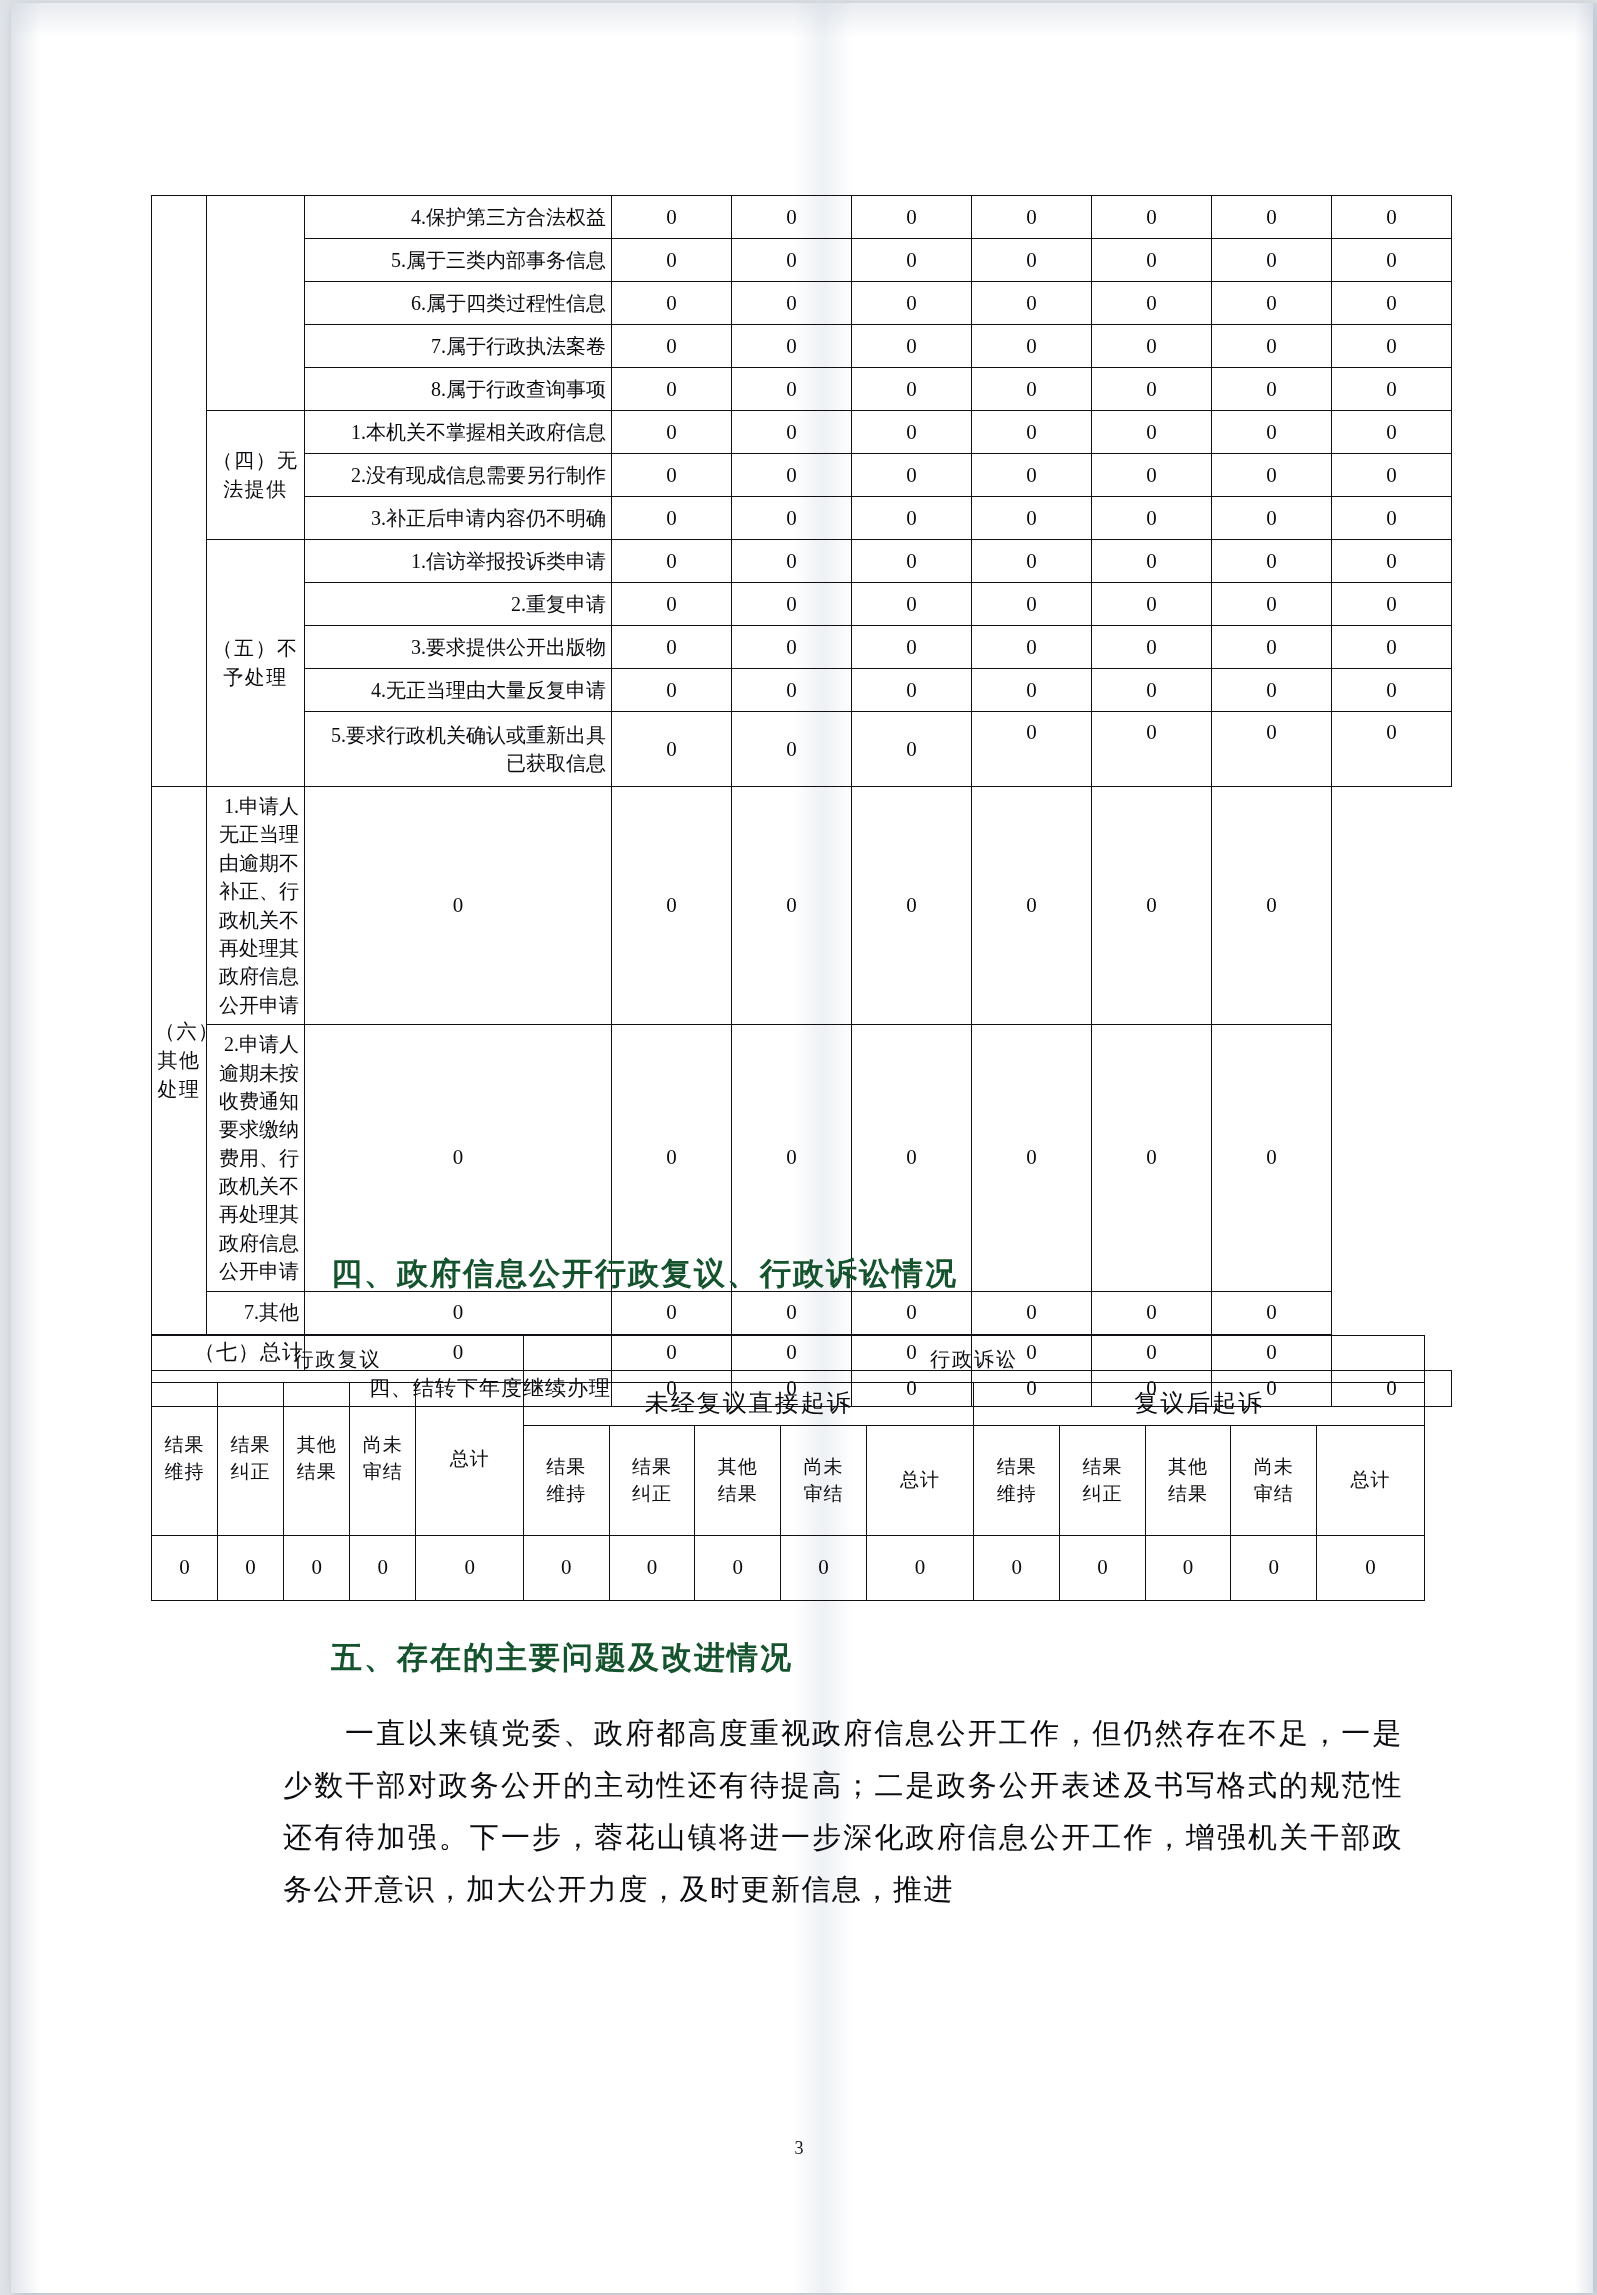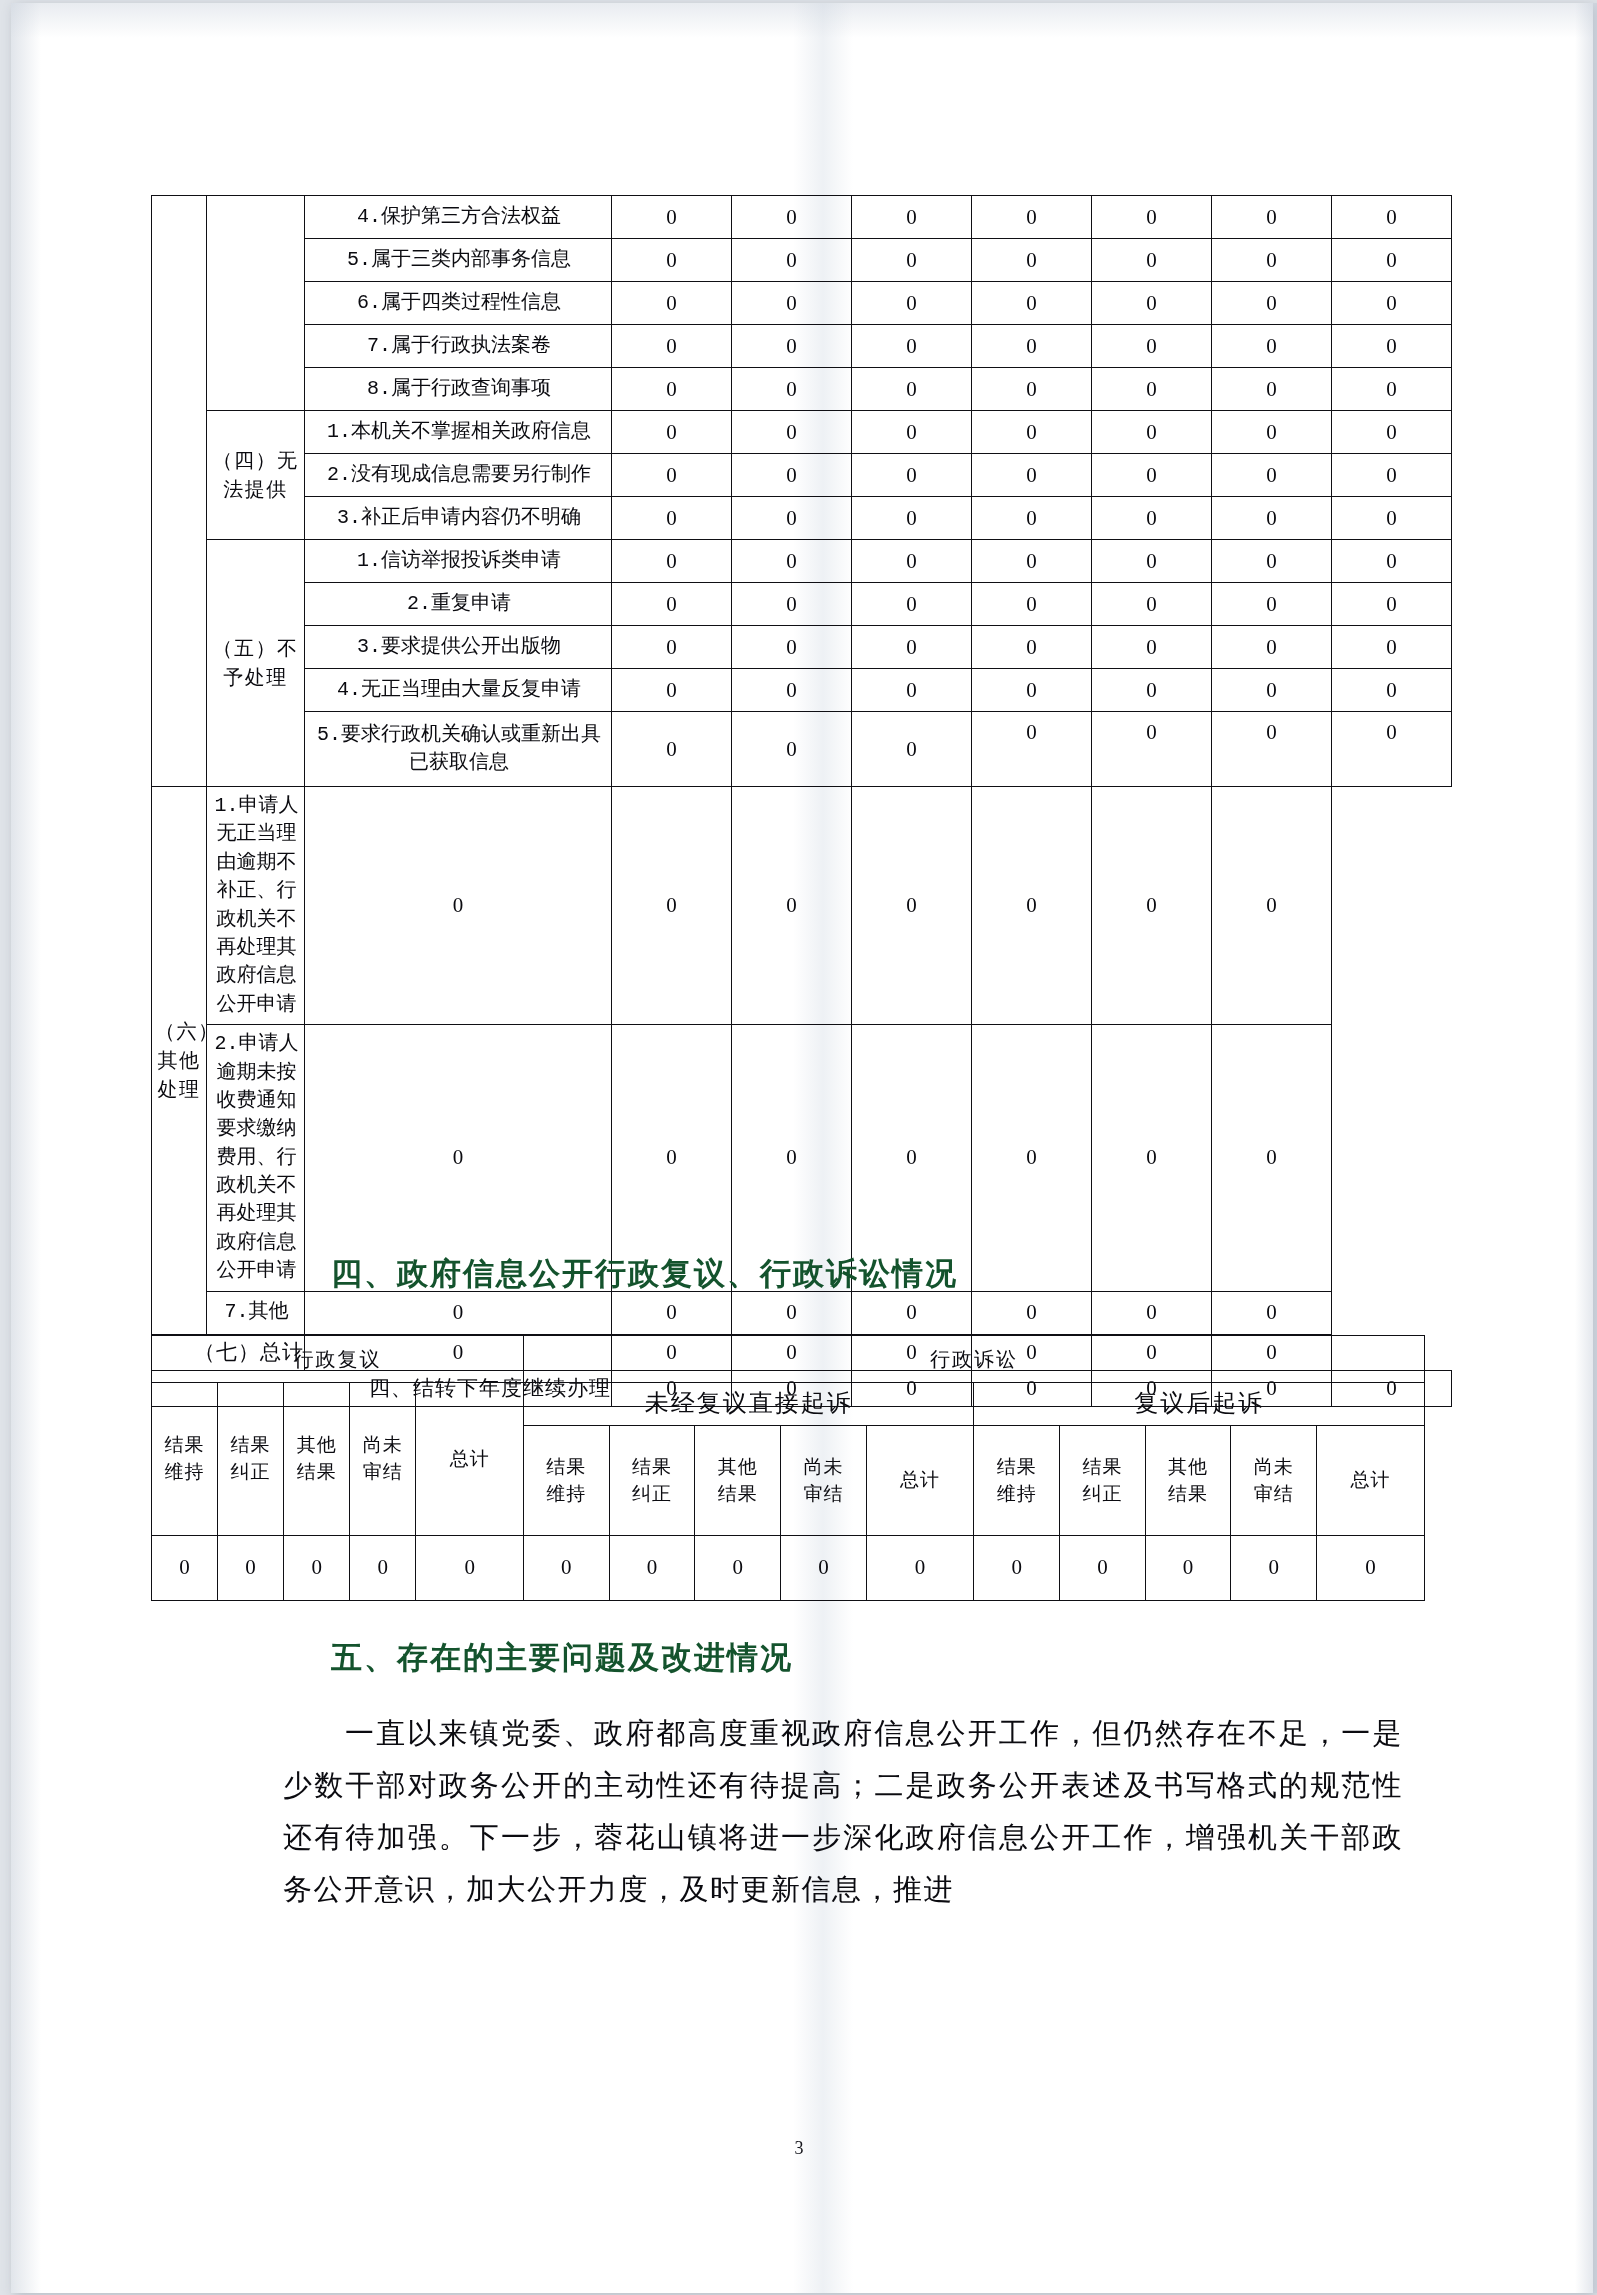--- a/index.html
+++ b/index.html
@@ -90,25 +90,24 @@
   #table-requests td.lbl-group {
     width: 91px;
     text-align: center;
     line-height: 1.45;
     padding: 0 3px;
     font-size: 20px;
     letter-spacing: 1.5px;
   }
   #table-requests td.lbl-item {
     width: 294px;
-    text-align: center;
+    text-align: right;
     padding: 5px 5px 5px 7px;
     line-height: 1.42;
     font-size: 20px;
-    font-family: Liberation Mono, monospace;
   }
   #table-requests td.num {
     width: 119px;
     text-align: center;
     font-size: 21px;
   }
   #table-requests td.num.top-align { vertical-align: top; padding-top: 8px; }
   #table-requests td.row-title {
     text-align: right;
     padding-left: 8px;

